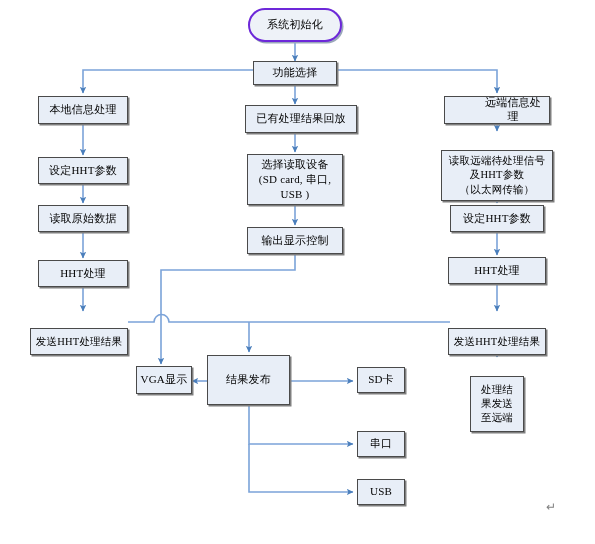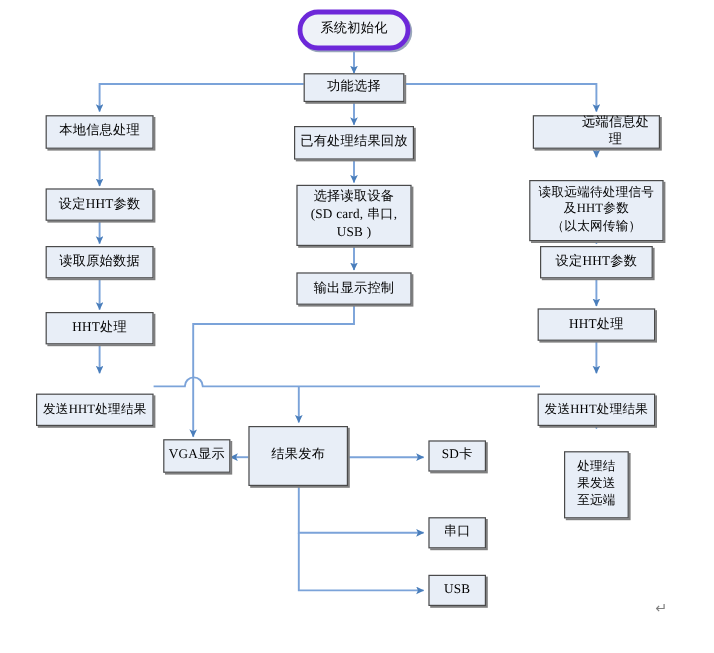--- a/index.html
+++ b/index.html
@@ -19,21 +19,21 @@
     display:flex;align-items:center;justify-content:center;
     text-align:center;
     color:#000;
     font-size:11px;
     line-height:1.25;
     letter-spacing:0.2px;
   }
   .node.start{
     border-radius:999px;
     box-shadow:1.5px 1.5px 0 0 #9aa7bb;
-    border:4px solid #6d28d9;
+    border:2px solid #6d28d9;
     background:#eef2f8;
   }
   .node .txt{padding:0 3px;white-space:pre-line;}
   .node.small{font-size:10.5px;margin-top:17px;}
   .node.tall{line-height:1.35;}
   .pilcrow{
     position:absolute;color:#808080;font-size:12px;
     font-family:"Liberation Sans",sans-serif;
   }
 </style>
@@ -106,21 +106,21 @@
   </div>
 
   <div class="node" style="left:38px;top:260px;width:90px;height:27px;">
     <span class="txt">HHT处理</span>
   </div>
 
   <div class="node small" style="left:30px;top:311px;width:98px;height:27px;">
     <span class="txt">发送HHT处理结果</span>
   </div>
 
-  <div class="node" style="left:245px;top:105px;width:100px;height:28px;">
+  <div class="node" style="left:245px;top:105px;width:112px;height:28px;">
     <span class="txt">已有处理结果回放</span>
   </div>
 
   <div class="node tall" style="left:247px;top:154px;width:96px;height:51px;">
     <span class="txt">选择读取设备
 (SD card, 串口,
 USB )</span>
   </div>
 
   <div class="node" style="left:247px;top:227px;width:96px;height:27px;">

